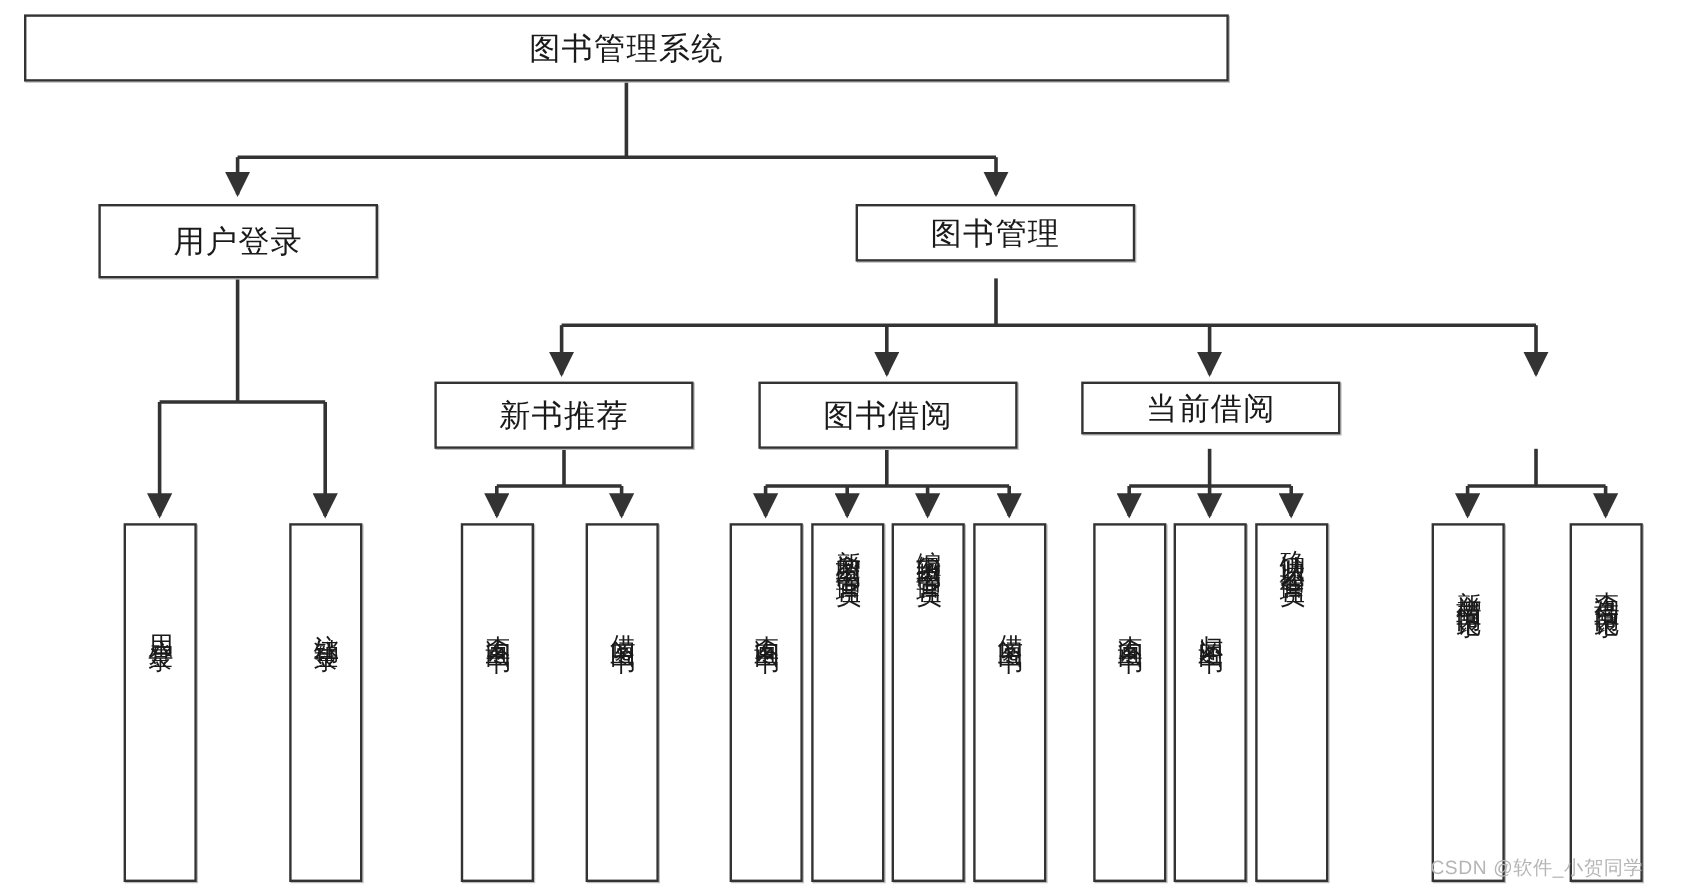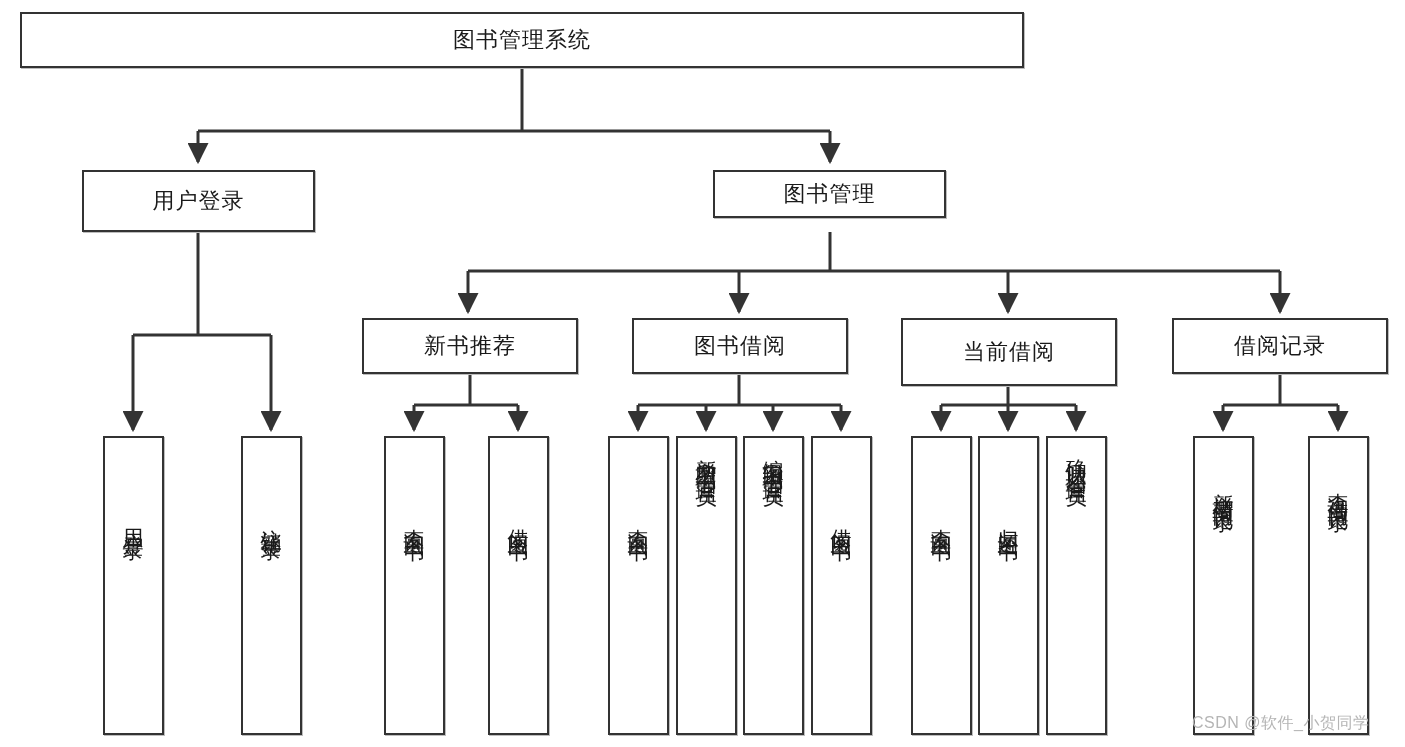--- a/index.html
+++ b/index.html
@@ -30,21 +30,21 @@
     box-sizing: border-box;
     background: #ffffff;
     border: 2px solid #333333;
     box-shadow: 1px 1px 0 0 #bdbdbd;
     display: flex;
     align-items: center;
     justify-content: center;
   }
   .node .lbl {
     color: #1a1a1a;
-    font-size: 22px;
+    font-size: 26px;
     line-height: 1.25;
     letter-spacing: 1px;
     white-space: nowrap;
   }
   
   .leaf {
     align-items: flex-start;
     justify-content: center;
   }
   .leaf .lbl {
@@ -134,27 +134,24 @@
   </div>
 
   <div class="node" style="left:632px; top:318px; width:216px; height:56px;">
     <span class="lbl">图书借阅</span>
   </div>
 
   <div class="node" style="left:362px; top:318px; width:216px; height:56px;">
     <span class="lbl">新书推荐</span>
   </div>
 
-  <div class="node" style="left:901px; top:318px; width:216px; height:68px;">
+  <div class="node" style="left:901px; top:318px; width:216px; height:44px;">
     <span class="lbl">当前借阅</span>
   </div>
 
-  <div class="node" style="left:1172px; top:318px; width:216px; height:56px;">
-    <span class="lbl">借阅记录</span>
-  </div>
 
   <div class="node leaf pad-mid" style="left:103px; top:436px; width:61px; height:299px;">
     <span class="lbl">用户登录</span>
   </div>
 
   <div class="node leaf pad-mid" style="left:241px; top:436px; width:61px; height:299px;">
     <span class="lbl">注销登录</span>
   </div>
 
   <div class="node leaf pad-mid" style="left:384px; top:436px; width:61px; height:299px;">

